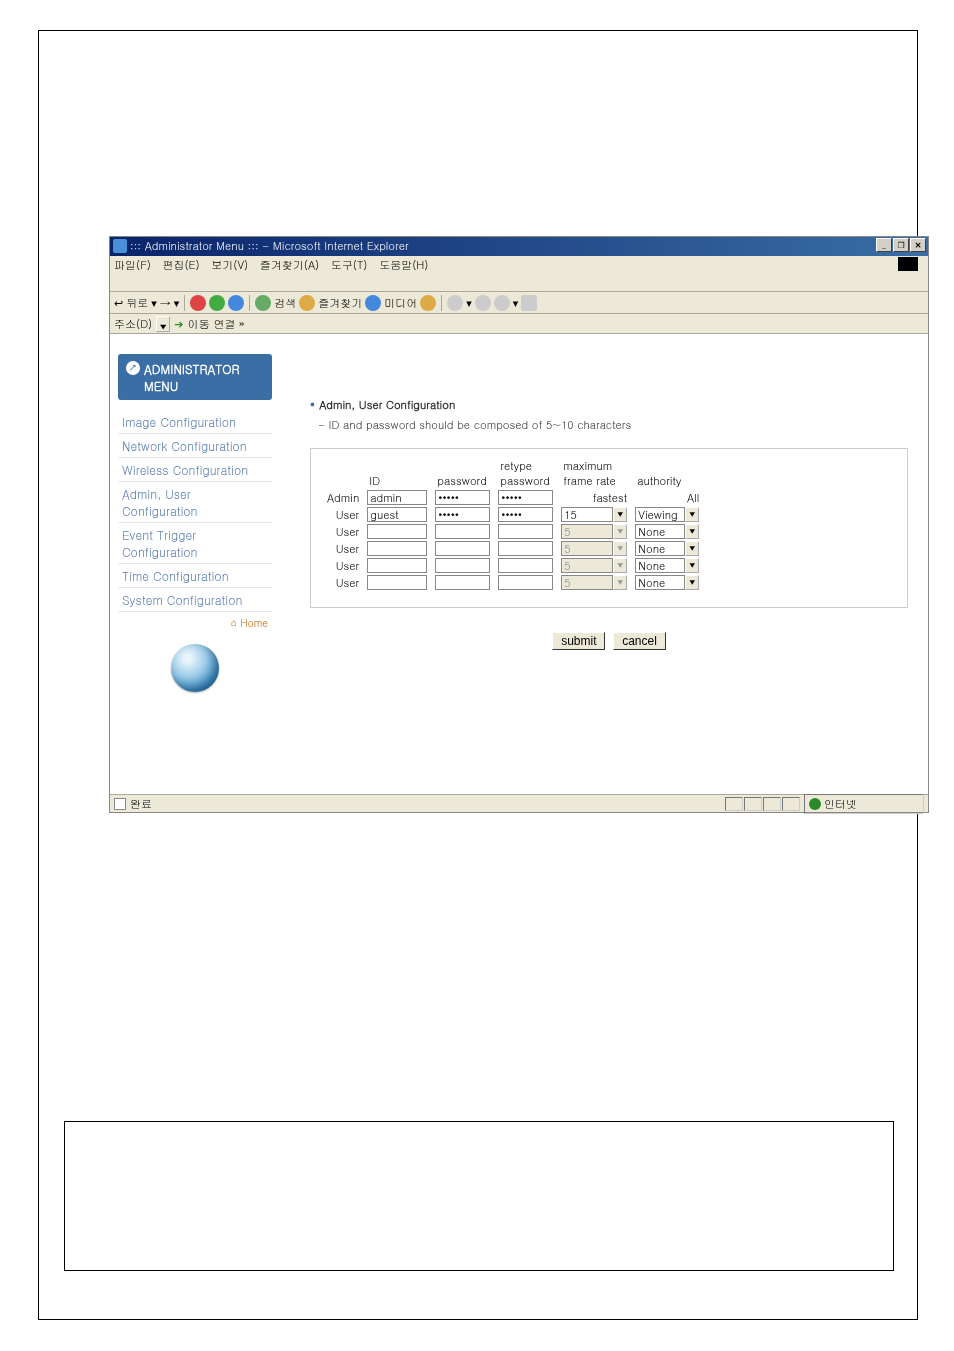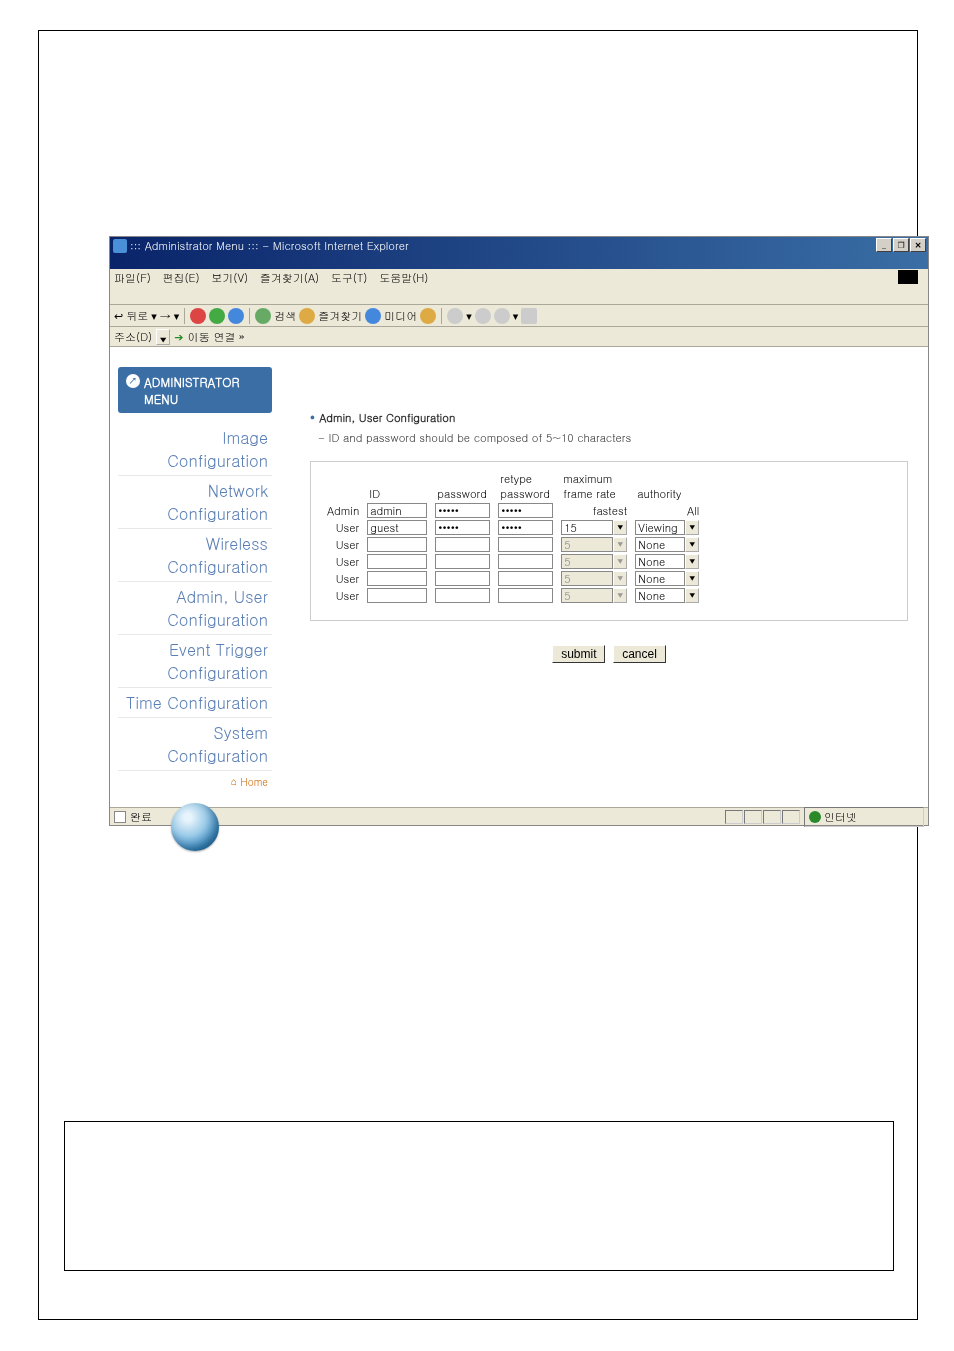--- a/index.html
+++ b/index.html
@@ -23,21 +23,21 @@
       position: absolute;
       top: 205px;
       left: 70px;
       width: 820px;
       background: #ece9d8;
       border: 1px solid #888;
     }
     .title-bar {
       background: linear-gradient(to right, #0a246a, #3a6ea5);
       color: #fff;
-      height: 32px;
+      height: 19px;
       line-height: 18px;
       padding-left: 20px;
       font-size: 11px;
       position: relative;
     }
     .title-bar .ie-icon {
       position: absolute;
       left: 3px;
       top: 2px;
       width: 14px;
@@ -171,22 +171,22 @@
       color: #3a6ea5;
       font-size: 9px;
       text-align: center;
       line-height: 14px;
       flex-shrink: 0;
       margin-top: 1px;
     }
     .nav-list { margin-top: 10px; }
     .nav-item {
       color: #5a7fb5;
-      font-size: 16px;
-      text-align: right;
+      font-size: 12px;
+      text-align: left;
       padding: 3px 4px;
       border-bottom: 1px solid #e8e8e8;
       cursor: pointer;
     }
     .home-link {
       color: #cc6600;
       text-align: right;
       padding: 4px;
       font-size: 10px;
     }

